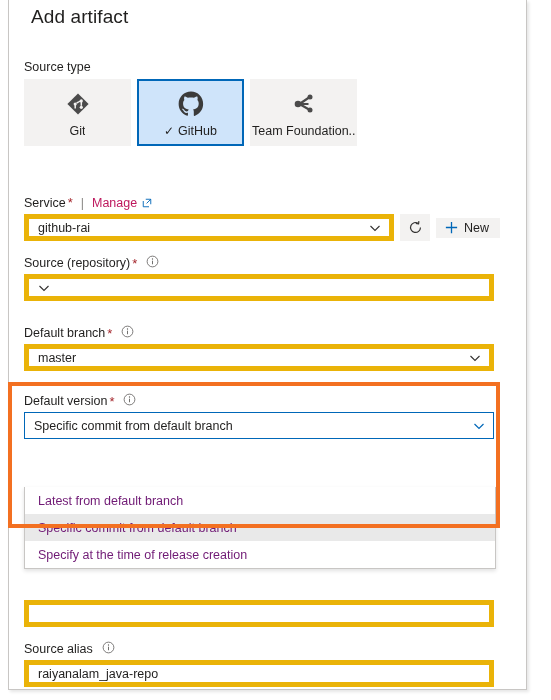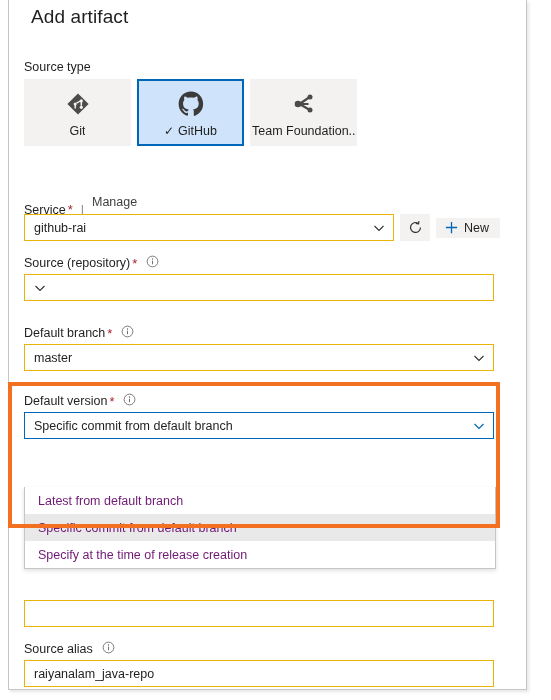--- a/index.html
+++ b/index.html
@@ -60,23 +60,23 @@
   .chk{font-size:12px;color:#201f1e;line-height:1;}
   
   .morelink{
     position:absolute;left:15px;top:166px;
     color:#0067b8;font-size:12.5px;cursor:pointer;
     display:flex;align-items:center;gap:5px;
   }
   
   .field{position:absolute;left:15px;}
   .sep{margin:0 8px;color:#8a8886;}
-  .mlink{color:#404040;cursor:pointer;display:inline-flex;align-items:center;gap:5px;flex-direction:column;}
+  .mlink{color:#be185d;cursor:pointer;display:inline-flex;align-items:center;gap:5px;}
   .inputbox{
-    height:27px;border:1px solid #eab308;background:#fff;
+    height:27px;border:5px solid #eab308;background:#fff;
     box-sizing:border-box;display:flex;align-items:center;
     padding:0 8px 0 9px;font-size:12.5px;color:#201f1e;
   }
   .inputbox.focus{border:1px solid #0067b8;}
   .inputbox .val{flex:1;overflow:hidden;white-space:nowrap;}
   .caret{width:12px;height:12px;flex:none;}
   .sqbtn{
     height:27px;width:30px;background:#f3f2f1;
     display:flex;align-items:center;justify-content:center;cursor:pointer;
   }

